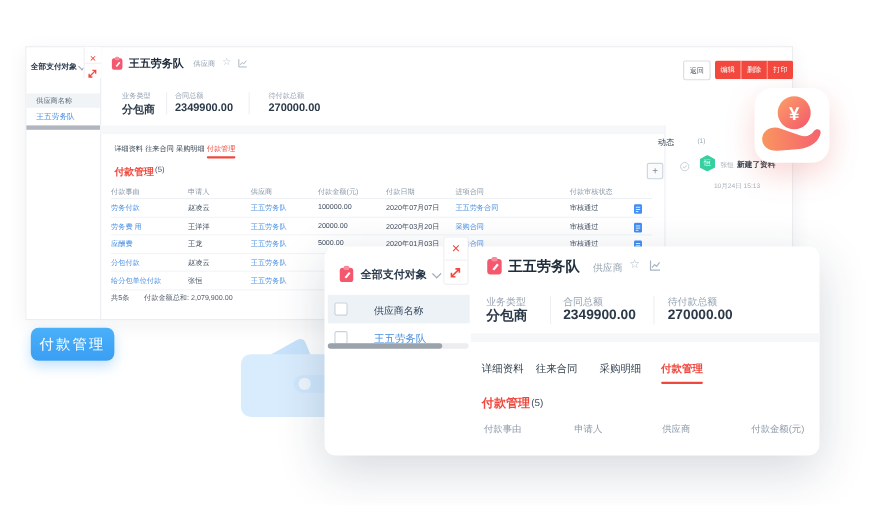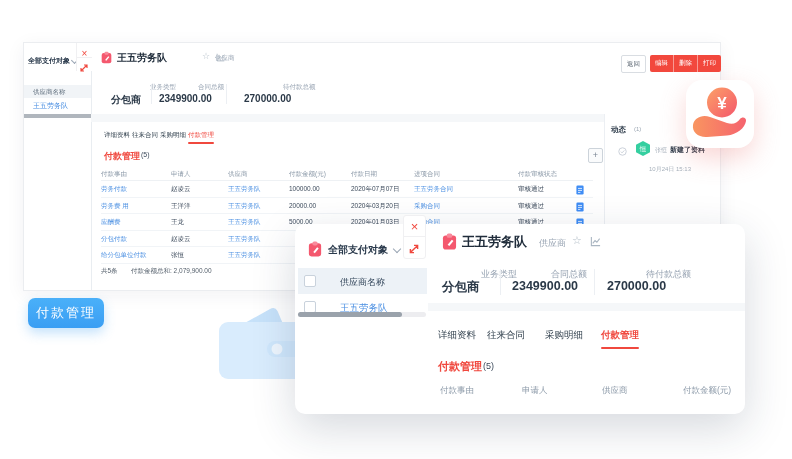--- a/index.html
+++ b/index.html
@@ -2,21 +2,21 @@
 <html><head>
 <meta charset="utf-8">
 <style>
   html,body{margin:0;padding:0;background:#fff;}
   body{font-family:"Liberation Sans","DejaVu Sans",sans-serif;}
   #stage{position:relative;width:792px;height:459px;background:#fff;overflow:hidden;}
   .a{position:absolute;}
   .win{position:absolute;background:#fff;}
   #main-win{left:23px;top:42px;width:696px;height:247px;border:1px solid #ebedf0;box-shadow:0 4px 18px rgba(30,40,60,.06);z-index:2;}
   #detail-win{left:295px;top:224px;width:450px;height:190px;border-radius:10px;box-shadow:0 14px 44px rgba(30,45,70,.18);z-index:5;}
-  .lbl{color:#97a3b2;font-size:6.5px;white-space:nowrap;margin-left:39px;}
+  .lbl{color:#97a3b2;font-size:6.5px;white-space:nowrap;}
   .val{color:#2b3948;font-weight:700;font-size:10px;white-space:nowrap;}
   .link{color:#4a8fe2;white-space:nowrap;}
   .dark{color:#3d4b5c;white-space:nowrap;}
   .vdiv{background:#eceff3;width:1px;}
   .chev{width:4px;height:4px;border-right:1px solid #9aa6b4;border-bottom:1px solid #9aa6b4;transform:rotate(45deg);display:inline-block;}
   .tab{font-size:6.5px;color:#33424f;white-space:nowrap;}
   .tab.active{color:#f0483e;}
   .tab-l{font-size:9.5px;color:#33424f;white-space:nowrap;}
   .tab-l.active{color:#f0483e;font-weight:700;}
   .redline{background:#f0483e;height:2px;border-radius:1px;}
@@ -164,21 +164,21 @@
       <div class="tr" style="top:79px;">
         <span class="tc c0 link">给分包单位付款</span>
         <span class="tc c1 dark">张恒</span>
         <span class="tc c2 link">王五劳务队</span>
       </div>
       <span class="a" style="left:0;top:100px;font-size:6.5px;color:#55606c;white-space:nowrap;">共5条</span>
       <span class="a" style="left:30px;top:100px;font-size:6.5px;color:#55606c;white-space:nowrap;">付款金额总和: 2,079,900.00</span>
     </div>
 
     <div class="a vdiv" style="left:580px;top:71px;height:176px;"></div>
-    <span class="a" style="left:587px;top:82px;font-size:7.5px;font-weight:700;color:#2c3a49;white-space:nowrap;">动态</span>
+    <span class="a" style="left:574px;top:82px;font-size:7.5px;font-weight:400;color:#2c3a49;white-space:nowrap;">动态</span>
     <span class="a" style="left:610px;top:83px;font-size:6px;color:#9aa6b2;">(1)</span>
     <svg class="a" style="left:594px;top:104px;" width="9" height="9" viewBox="0 0 12 12">
       <circle cx="6" cy="6" r="5" fill="none" stroke="#c6cdd6" stroke-width="1.2"></circle>
       <path d="M3.8 6.2 L5.4 7.8 L8.4 4.6" stroke="#c6cdd6" stroke-width="1.2" fill="none"></path>
     </svg>
     <div class="a hex" style="left:612px;top:98px;width:14px;height:15px;font-size:6.5px;line-height:15px;"><span>恒</span></div>
     <span class="a" style="left:631px;top:103px;font-size:6px;color:#a6b0bb;white-space:nowrap;">张恒</span>
     <span class="a" style="left:646px;top:102px;font-size:7px;font-weight:700;color:#2c3a49;white-space:nowrap;">新建了资料</span>
     <span class="a" style="left:625px;top:122px;font-size:6px;color:#a6b0bb;white-space:nowrap;">10月24日 15:13</span>
   </div>

